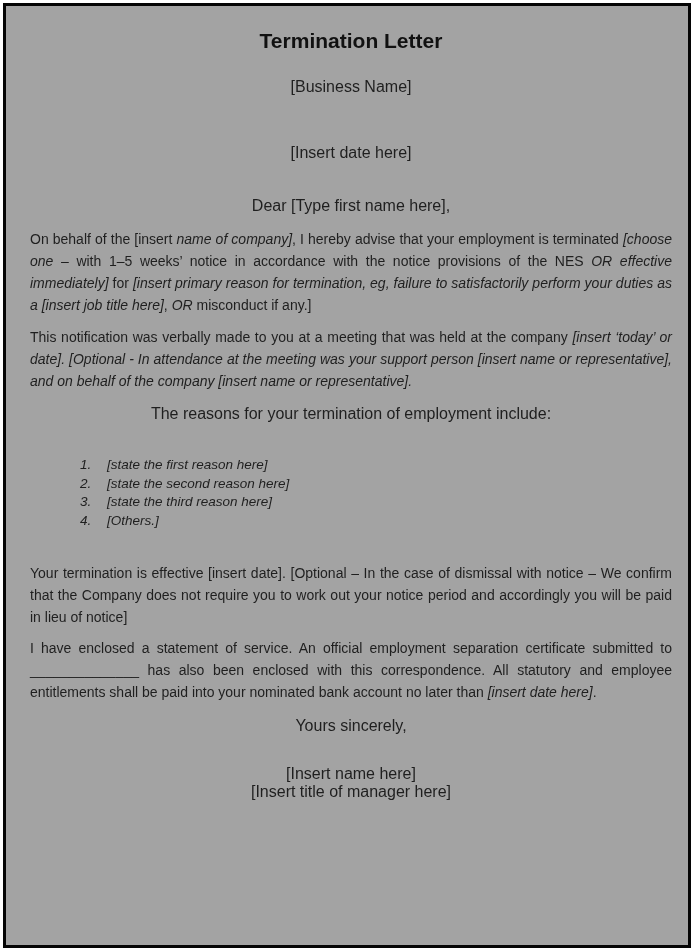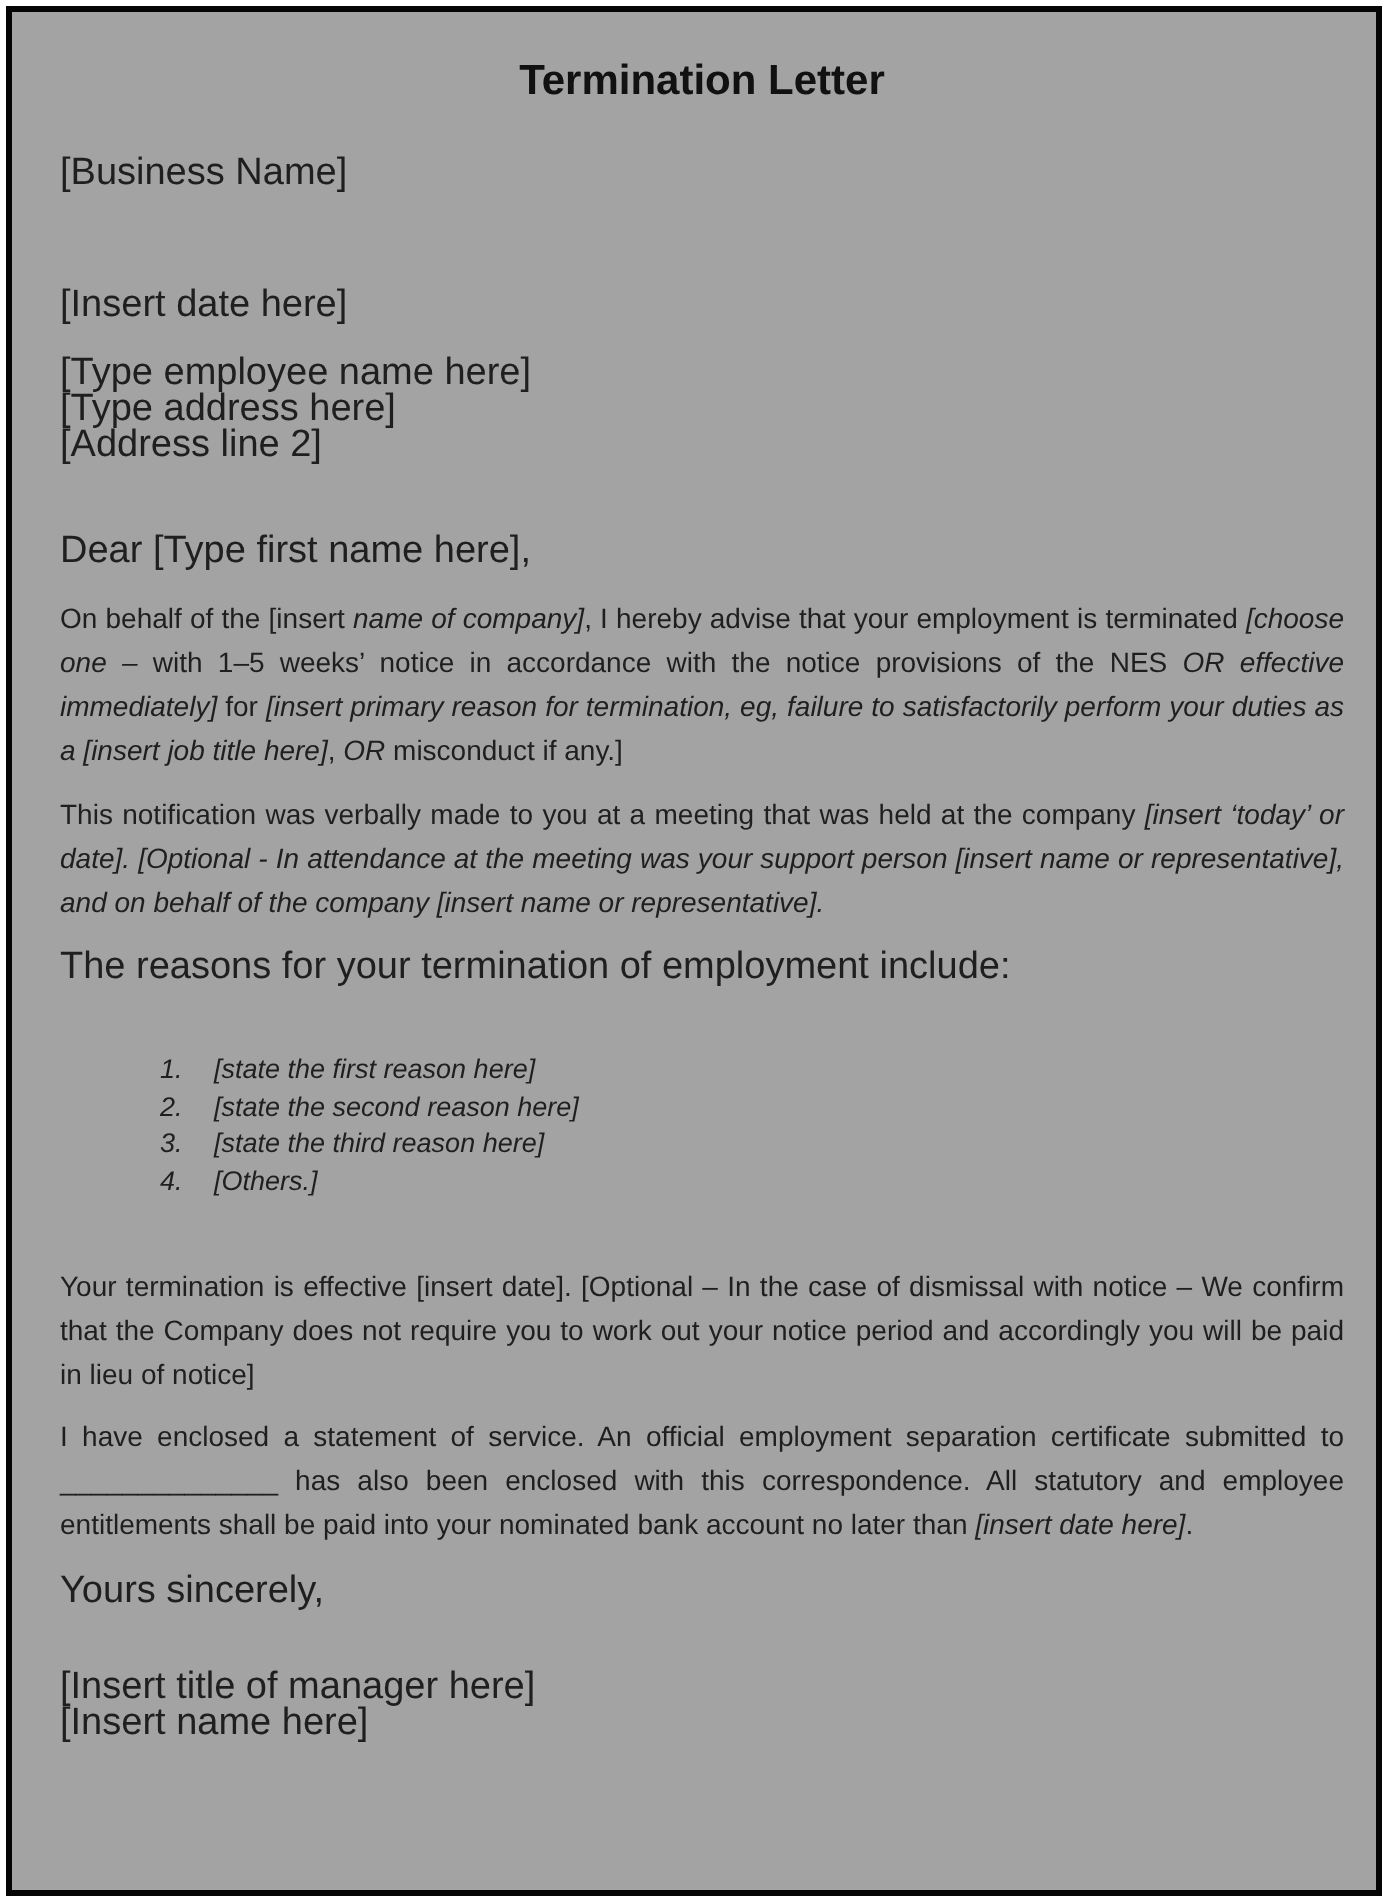--- a/index.html
+++ b/index.html
@@ -26,22 +26,23 @@
   h1.title {
     margin: 10px 0 0 0;
     font-size: 21px;
     line-height: 26px;
     font-weight: 700;
     text-align: center;
     color: #111111;
   }
   p { margin: 0; }
   .line {
-    font-size: 19px;
+    font-size: 16px;
     line-height: 18px;
+    text-align: center;
   }
   .biz       { margin-top: 24px; }
   .date-line { margin-top: 48px; }
   .addr      { margin-top: 16px; }
   .salut     { margin-top: 35px; }
   .subject {
     margin-top: 15px;
     font-size: 13.5px;
     line-height: 18px;
     font-weight: 700;
@@ -77,25 +78,20 @@
 <body>
 
 <div class="page">
 
   <h1 class="title">Termination Letter</h1>
 
   <p class="line biz">[Business Name]</p>
 
   <p class="line date-line">[Insert date here]</p>
 
-  <div class="addr">
-    <p class="line">[Type employee name here]</p>
-    <p class="line">[Type address here]</p>
-    <p class="line">[Address line 2]</p>
-  </div>
 
   <p class="line salut">Dear [Type first name here],</p>
 
 
   <p class="para p1"><span>On behalf of the [insert </span><span class="it">name of company]</span><span>, I hereby advise that your employment is terminated </span><span class="it">[choose one – </span><span>with 1–5 weeks’ notice in accordance with the notice provisions of the NES </span><span class="it">OR effective immediately]</span><span> for </span><span class="it">[insert primary reason for termination, eg, failure to satisfactorily perform your duties as a [insert job title here]</span><span>, </span><span class="it">OR</span><span> misconduct if any.]</span></p>
 
   <p class="para p2"><span>This notification was verbally made to you at a meeting that was held at the company </span><span class="it">[insert ‘today’ or date]. [Optional - In attendance at the meeting was your support person [insert name or representative], and on behalf of the company [insert name or representative].</span></p>
 
   <p class="line reasons-intro">The reasons for your termination of employment include:</p>
 
@@ -118,17 +114,17 @@
     </div>
   </div>
 
   <p class="para p4">Your termination is effective [insert date]. [Optional – In the case of dismissal with notice – We confirm that the Company does not require you to work out your notice period and accordingly you will be paid in lieu of notice]</p>
 
   <p class="para p5"><span>I have enclosed a statement of service.  An official employment separation certificate submitted to ______________ has also been enclosed with this correspondence.  All statutory and employee entitlements shall be paid into your nominated bank account no later than </span><span class="it">[insert date here]</span><span>.</span></p>
 
   <p class="line closing">Yours sincerely,</p>
 
   <div class="sig">
+    <p class="line">[Insert name here]</p>
     <p class="line">[Insert title of manager here]</p>
-    <p class="line">[Insert name here]</p>
   </div>
 
 </div>
 
 </body></html>

